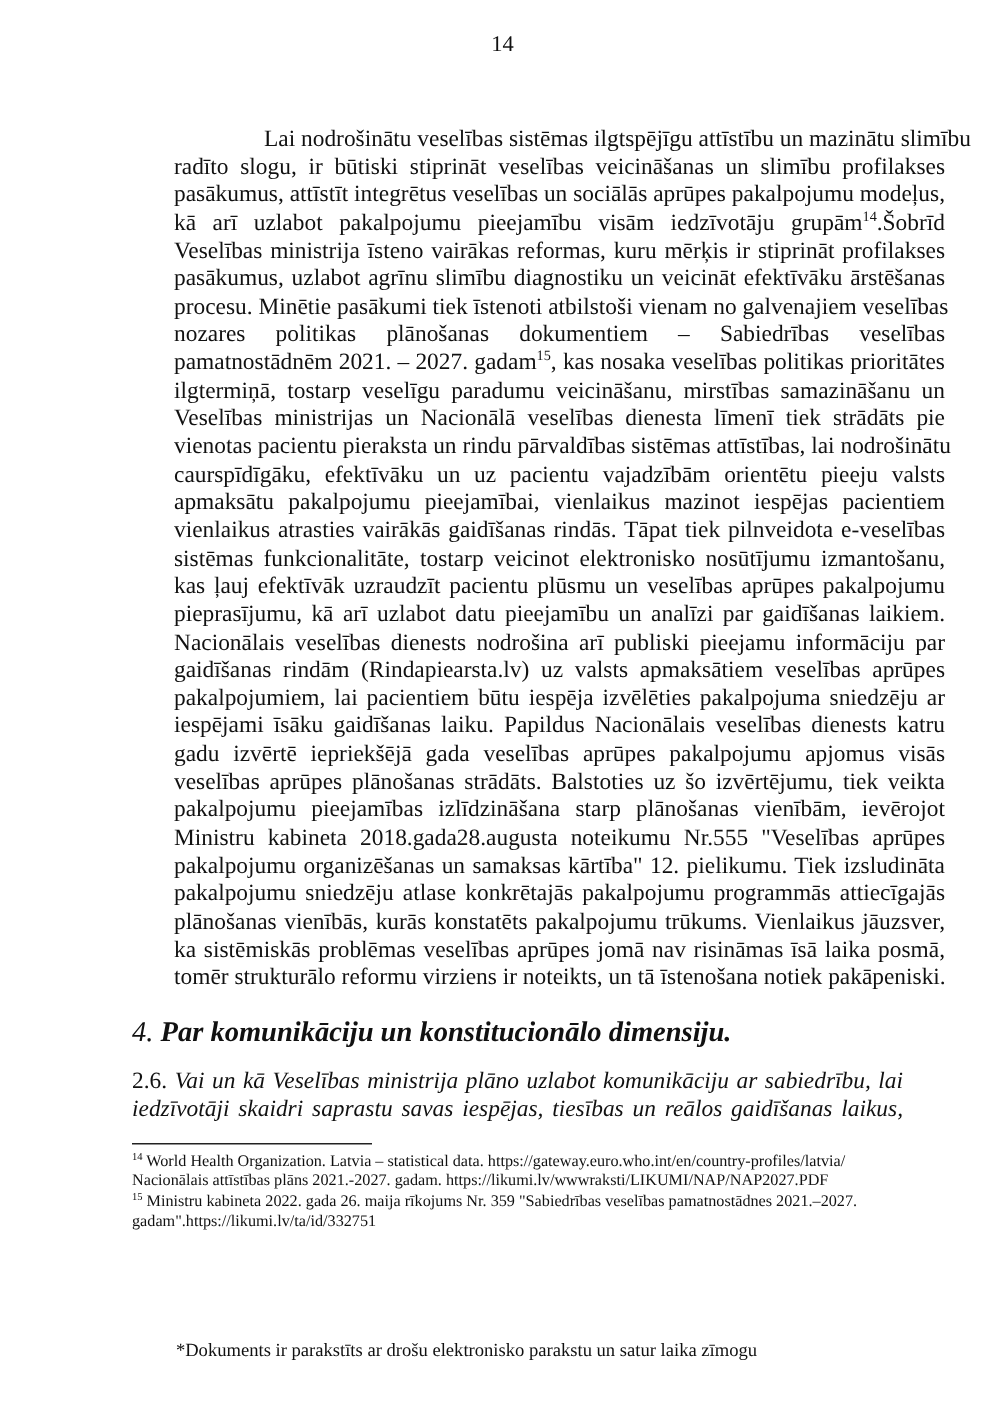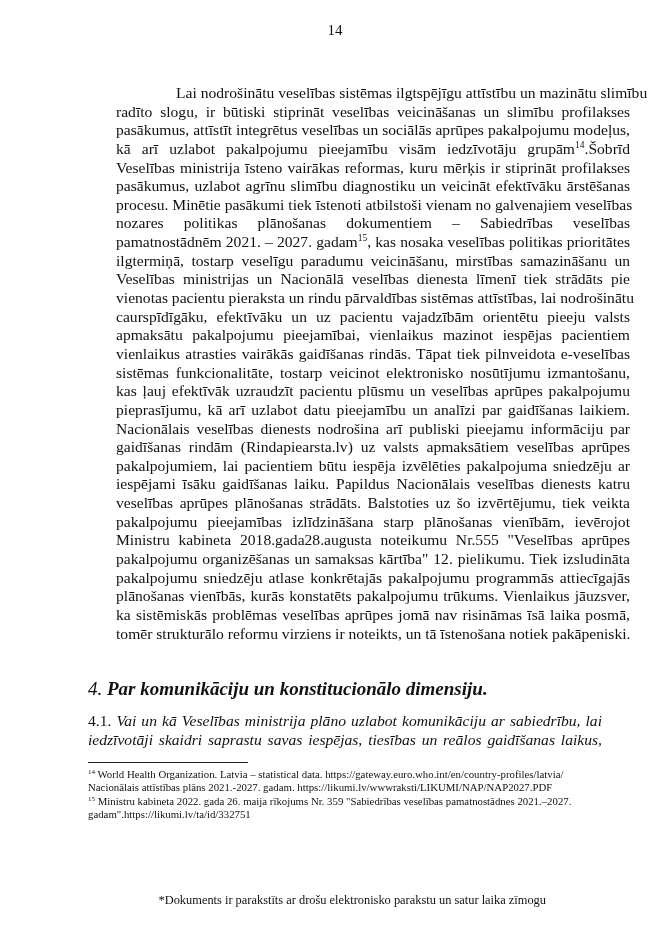--- a/index.html
+++ b/index.html
@@ -12,21 +12,21 @@
   sup { font-size: 9.5px; line-height: 0; vertical-align: 6px; }
   .heading { position: absolute; left: 88px; top: 678px; font-size: 19px; font-weight: bold; font-style: italic; }
   .heading .num { font-weight: normal; }
   .question { position: absolute; left: 88px; top: 712px; width: 514px; font-size: 15.6px; line-height: 18.6px; }
   .question .line { font-style: italic; }
   .question .qnum { font-style: normal; }
   .fn-rule { position: absolute; left: 88px; top: 762px; width: 160px; height: 0; border-top: 1.3px solid #222; }
   .footnotes { position: absolute; left: 88px; top: 768px; width: 540px; font-size: 10.8px; line-height: 13.3px; }
   .footnotes .fn { display: block; white-space: nowrap; }
   .footnotes sup { font-size: 7px; vertical-align: 4px; }
-  .stamp { position: absolute; top: 893px; left: 0; width: 546px; text-align: right; font-size: 12.4px; padding-left: 76px; box-sizing: border-box; }
+  .stamp { position: absolute; top: 893px; left: 0; width: 546px; text-align: center; font-size: 12.4px; padding-left: 76px; box-sizing: border-box; }
 </style>
 </head>
 <body>
 
 <div class="page-number">14</div>
 
 <div class="body-text">
   <span class="line indent">Lai nodrošinātu veselības sistēmas ilgtspējīgu attīstību un mazinātu slimību</span>
   <span class="line">radīto slogu, ir būtiski stiprināt veselības veicināšanas un slimību profilakses</span>
   <span class="line">pasākumus, attīstīt integrētus veselības un sociālās aprūpes pakalpojumu modeļus,</span>
@@ -42,37 +42,38 @@
   <span class="line">caurspīdīgāku, efektīvāku un uz pacientu vajadzībām orientētu pieeju valsts</span>
   <span class="line">apmaksātu pakalpojumu pieejamībai, vienlaikus mazinot iespējas pacientiem</span>
   <span class="line">vienlaikus atrasties vairākās gaidīšanas rindās. Tāpat tiek pilnveidota e-veselības</span>
   <span class="line">sistēmas funkcionalitāte, tostarp veicinot elektronisko nosūtījumu izmantošanu,</span>
   <span class="line">kas ļauj efektīvāk uzraudzīt pacientu plūsmu un veselības aprūpes pakalpojumu</span>
   <span class="line">pieprasījumu, kā arī uzlabot datu pieejamību un analīzi par gaidīšanas laikiem.</span>
   <span class="line">Nacionālais veselības dienests nodrošina arī publiski pieejamu informāciju par</span>
   <span class="line">gaidīšanas rindām (Rindapiearsta.lv) uz valsts apmaksātiem veselības aprūpes</span>
   <span class="line">pakalpojumiem, lai pacientiem būtu iespēja izvēlēties pakalpojuma sniedzēju ar</span>
   <span class="line">iespējami īsāku gaidīšanas laiku. Papildus Nacionālais veselības dienests katru</span>
+  <span class="line">gadu izvērtē iepriekšējā gada veselības aprūpes pakalpojumu apjomus visās</span>
   <span class="line">veselības aprūpes plānošanas strādāts. Balstoties uz šo izvērtējumu, tiek veikta</span>
   <span class="line">pakalpojumu pieejamības izlīdzināšana starp plānošanas vienībām, ievērojot</span>
   <span class="line">Ministru kabineta 2018.gada28.augusta noteikumu Nr.555 "Veselības aprūpes</span>
   <span class="line">pakalpojumu organizēšanas un samaksas kārtība" 12. pielikumu. Tiek izsludināta</span>
   <span class="line">pakalpojumu sniedzēju atlase konkrētajās pakalpojumu programmās attiecīgajās</span>
   <span class="line">plānošanas vienībās, kurās konstatēts pakalpojumu trūkums. Vienlaikus jāuzsver,</span>
   <span class="line">ka sistēmiskās problēmas veselības aprūpes jomā nav risināmas īsā laika posmā,</span>
   <span class="line">tomēr strukturālo reformu virziens ir noteikts, un tā īstenošana notiek pakāpeniski.</span>
 </div>
 
 <div class="heading">
   <span class="num">4.</span>
   <span>Par komunikāciju un konstitucionālo dimensiju.</span>
 </div>
 
 <div class="question">
-  <span class="line"><span class="qnum">4.1.</span> <span>Vai un kā Veselības ministrija plāno uzlabot komunikāciju ar sabiedrību, lai</span></span>
+  <span class="line"><span class="qnum">2.6.</span> <span>Vai un kā Veselības ministrija plāno uzlabot komunikāciju ar sabiedrību, lai</span></span>
   <span class="line">iedzīvotāji skaidri saprastu savas iespējas, tiesības un reālos gaidīšanas laikus,</span>
 </div>
 
 <div class="fn-rule"></div>
 
 <div class="footnotes">
   <span class="fn"><sup>14</sup><span> World Health Organization. Latvia – statistical data. https://gateway.euro.who.int/en/country-profiles/latvia/</span></span>
   <span class="fn"><span> Nacionālais attīstības plāns 2021.-2027. gadam. https://likumi.lv/wwwraksti/LIKUMI/NAP/NAP2027.PDF</span></span>
   <span class="fn"><sup>15</sup><span>  Ministru kabineta 2022. gada 26. maija rīkojums Nr. 359 "Sabiedrības veselības pamatnostādnes 2021.–2027.</span></span>
   <span class="fn"><span>gadam".https://likumi.lv/ta/id/332751</span></span>

